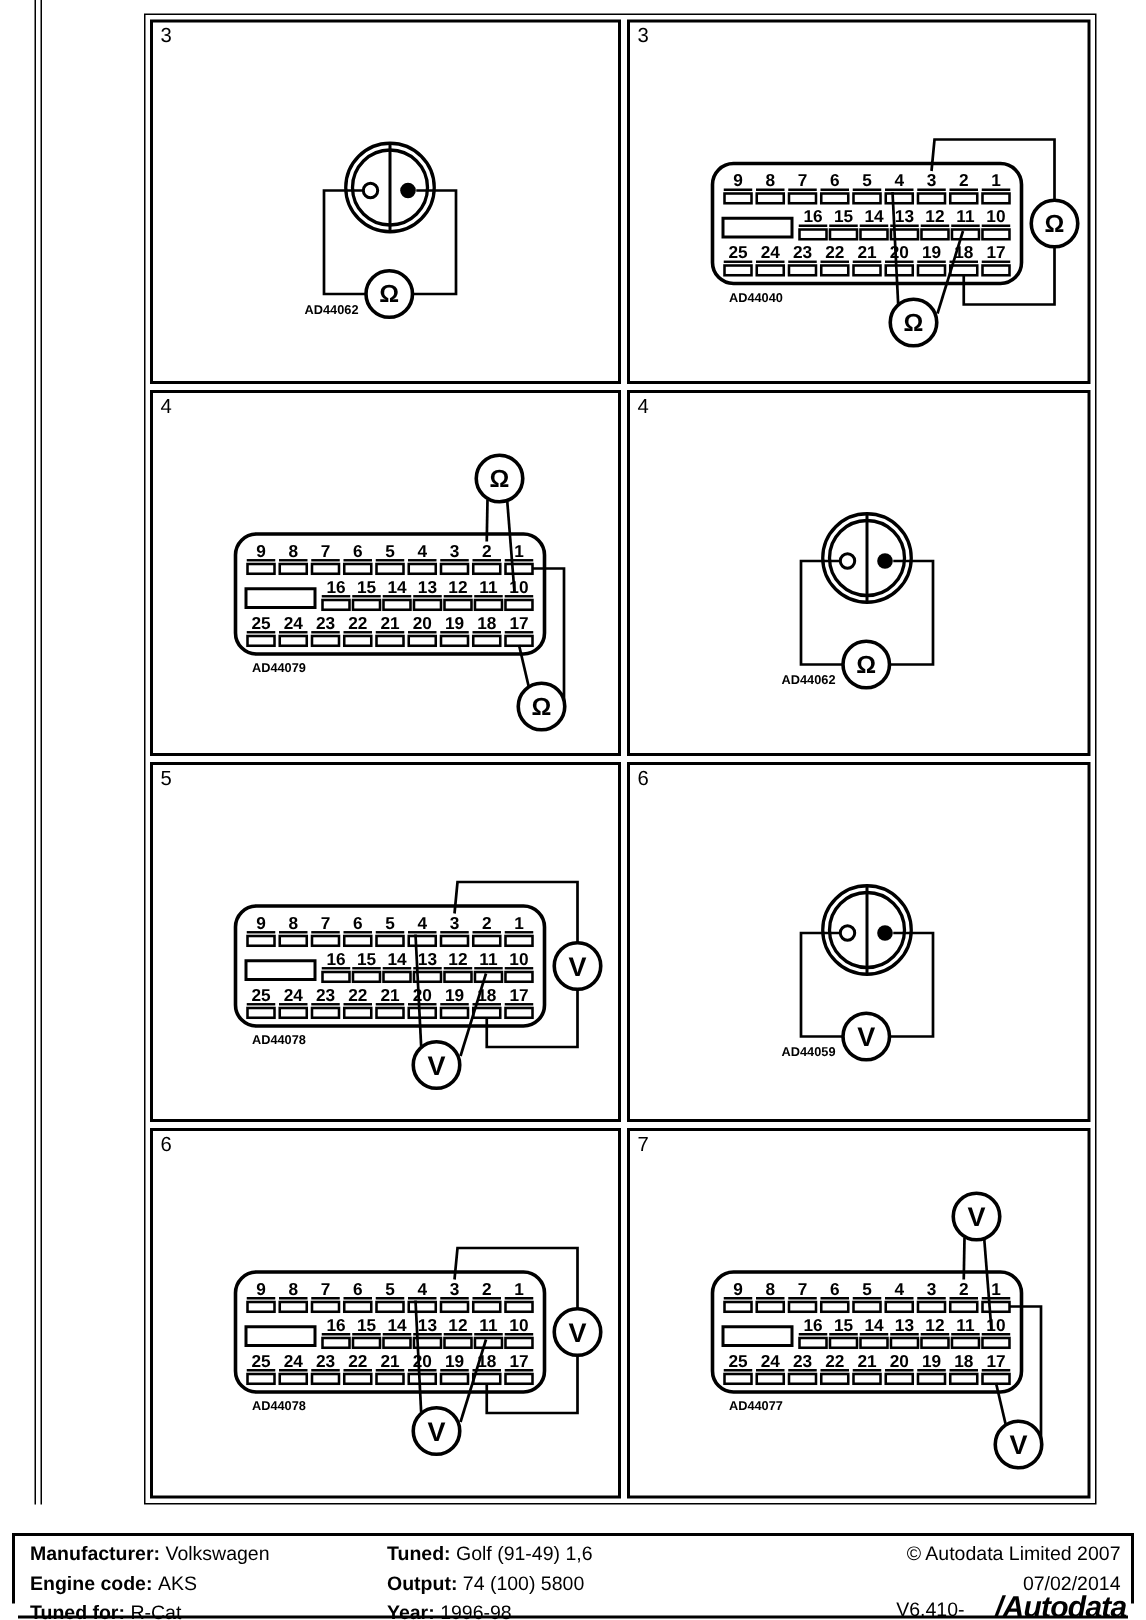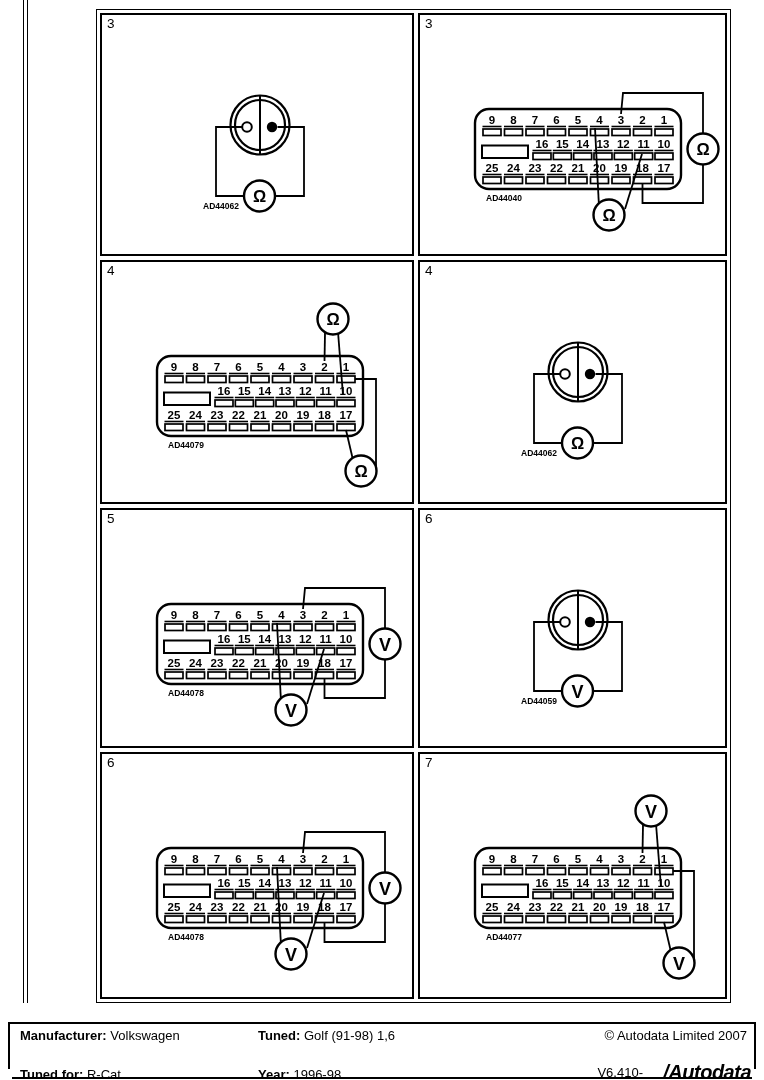--- a/index.html
+++ b/index.html
@@ -529,22 +529,27 @@
           <text x="231" y="63.5" font-size="18" text-anchor="middle" font-family="&quot;Liberation Sans&quot;,sans-serif" font-weight="bold" fill="#000000">V</text>
           <circle cx="259" cy="209" r="15.5" fill="#ffffff" stroke="#000000" stroke-width="2.4"></circle>
           <text x="259" y="215.5" font-size="18" text-anchor="middle" font-family="&quot;Liberation Sans&quot;,sans-serif" font-weight="bold" fill="#000000">V</text>
         </svg>
       </div>
     </div>
 
   <div class="footer">
     <div class="f-row" style="top:4px">
       <span class="f-left"><span class="b">Manufacturer:</span>&nbsp;<span>Volkswagen</span></span>
-      <span class="f-mid"><span class="b">Tuned:</span>&nbsp;<span>Golf (91-98) 1,6</span></span>
+      <span class="f-mid"><span class="b">Tuned:</span>&nbsp;<span>Golf (91-49) 1,6</span></span>
       <span class="f-right">© Autodata Limited 2007</span>
+    </div>
+    <div class="f-row" style="top:24px">
+      <span class="f-left"><span class="b">Engine code:</span>&nbsp;<span>AKS</span></span>
+      <span class="f-mid"><span class="b">Output:</span>&nbsp;<span>74 (100) 5800</span></span>
+      <span class="f-right">07/02/2014</span>
     </div>
     <div class="f-row" style="top:43px">
       <span class="f-left"><span class="b">Tuned for:</span>&nbsp;<span>R-Cat</span></span>
       <span class="f-mid"><span class="b">Year:</span>&nbsp;<span>1996-98</span></span>
     </div>
     <div class="f-line"></div>
     <span class="ver">V6.410-</span>
     <span class="logo">/Autodata</span>
   </div>
 </div>

